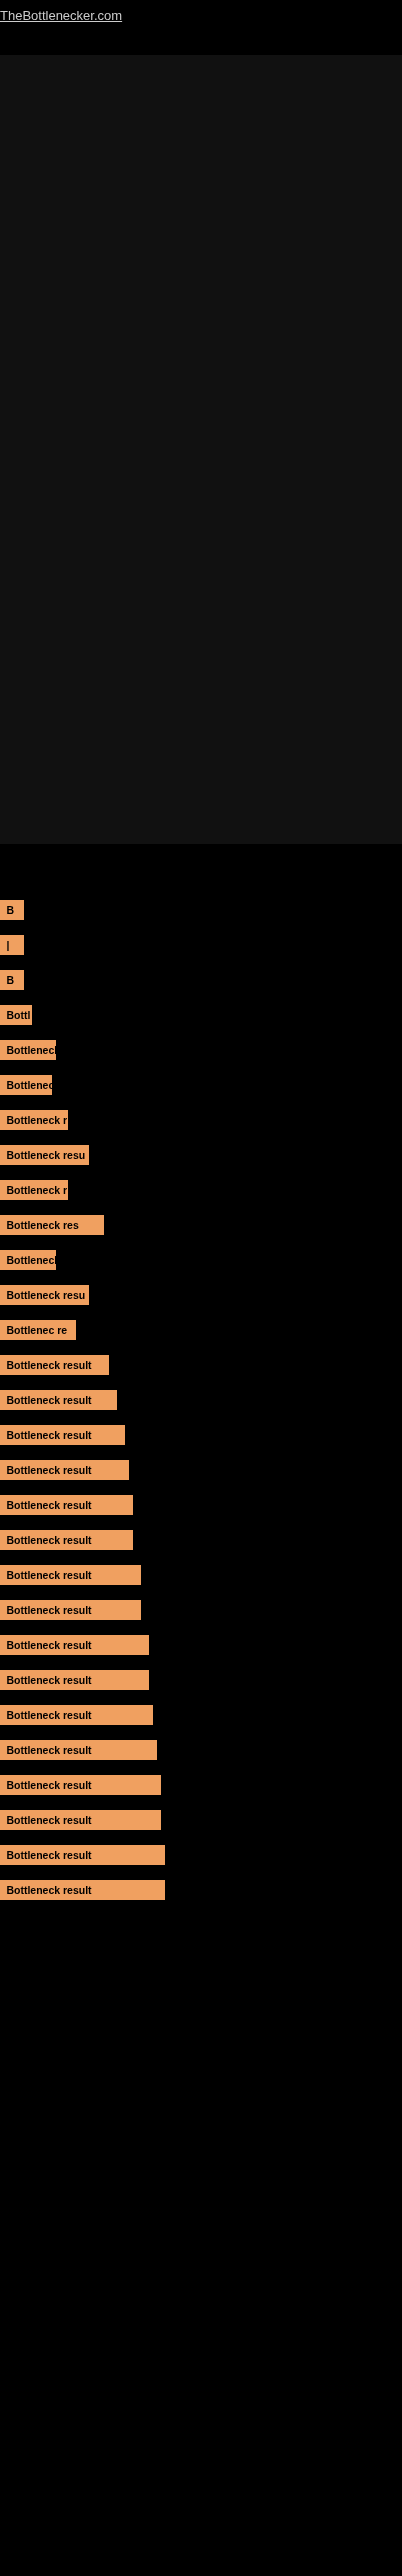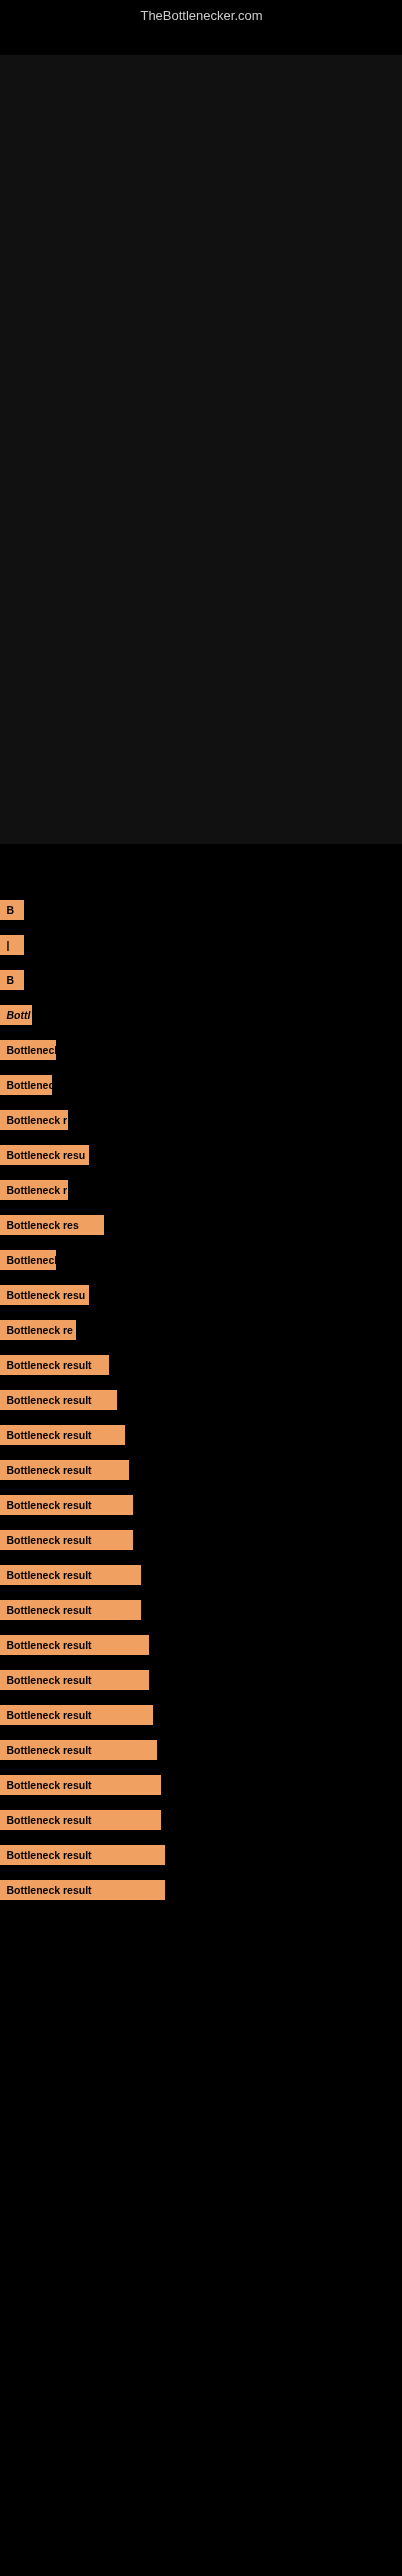--- a/index.html
+++ b/index.html
@@ -12,23 +12,23 @@
       background-color: #000000;
       width: 403px;
       min-height: 2576px;
       font-family: Arial, sans-serif;
       position: relative;
     }
 
     .site-title {
       color: #cccccc;
       font-size: 13px;
-      text-align: center;
       padding-top: 8px;
       padding-bottom: 8px;
+      text-decoration: underline;
     }
 
     .chart-area {
       background-color: #000000;
       height: 845px;
       width: 100%;
       position: relative;
     }
 
     
@@ -76,21 +76,21 @@
 <div class="result-item">
       <div class="result-label" style="width: 24px;">B</div>
     </div>
     <div class="result-item">
       <div class="result-label" style="width: 24px;">|</div>
     </div>
     <div class="result-item">
       <div class="result-label" style="width: 24px;">B</div>
     </div>
     <div class="result-item">
-      <div class="result-label" style="width: 32px; font-style: italic;">Bottl</div>
+      <div class="result-label" style="width: 32px;">Bottl</div>
     </div>
     <div class="result-item">
       <div class="result-label" style="width: 56px;">Bottleneck</div>
     </div>
     <div class="result-item">
       <div class="result-label" style="width: 52px;">Bottlenec</div>
     </div>
     <div class="result-item">
       <div class="result-label" style="width: 68px;">Bottleneck r</div>
     </div>
@@ -103,21 +103,21 @@
     <div class="result-item">
       <div class="result-label" style="width: 104px;">Bottleneck res</div>
     </div>
     <div class="result-item">
       <div class="result-label" style="width: 56px;">Bottleneck</div>
     </div>
     <div class="result-item">
       <div class="result-label" style="width: 89px;">Bottleneck resu</div>
     </div>
     <div class="result-item">
-      <div class="result-label" style="width: 76px;">Bottleneck re</div>
+      <div class="result-label" style="width: 76px;">Bottlenec re</div>
     </div>
     <div class="result-item">
       <div class="result-label" style="width: 109px;">Bottleneck result</div>
     </div>
     <div class="result-item">
       <div class="result-label" style="width: 117px;">Bottleneck result</div>
     </div>
     <div class="result-item">
       <div class="result-label" style="width: 125px;">Bottleneck result</div>
     </div>

